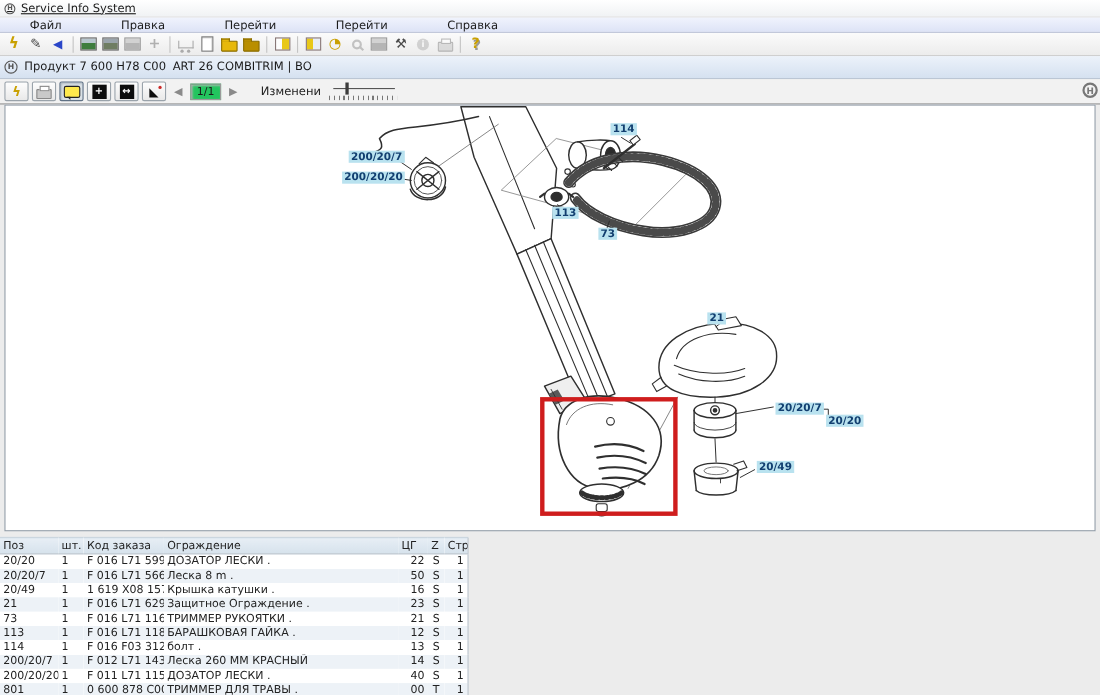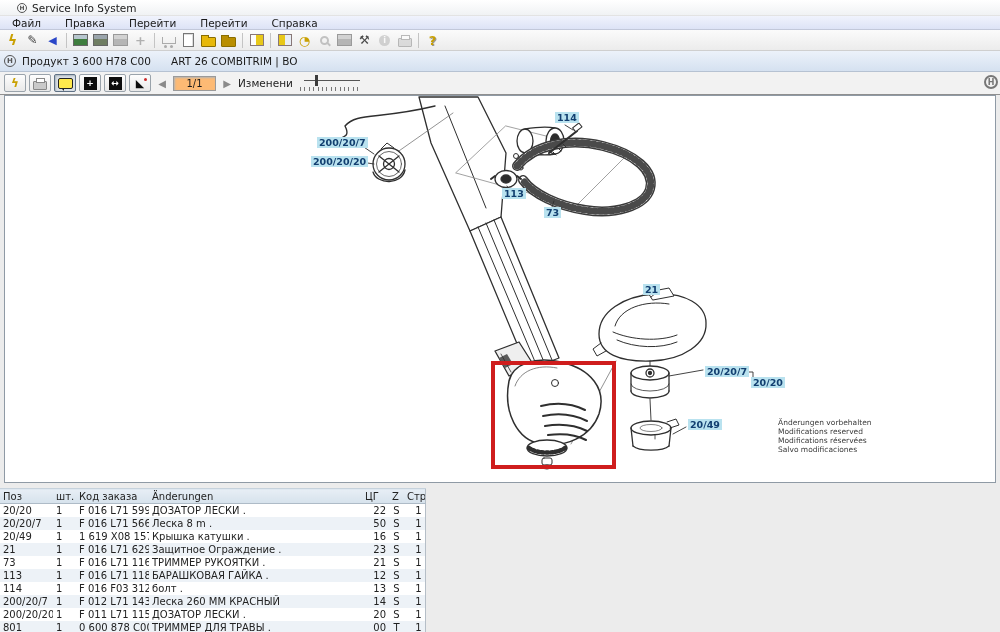--- a/index.html
+++ b/index.html
@@ -1,27 +1,27 @@
 <!DOCTYPE html>
 <html><head>
 <meta charset="utf-8">
 <style>
   html,body{margin:0;padding:0;}
   body{width:1000px;height:632px;overflow:hidden;background:#ececec;
        font-family:"DejaVu Sans","Liberation Sans",sans-serif;color:#1a1a1a;
        -webkit-font-smoothing:antialiased;}
   
   .titlebar{height:15px;background:linear-gradient(#ffffff,#f0f2f4);display:flex;align-items:center;
-            padding-left:17px;font-size:10.5px;gap:5px;border-bottom:1px solid #e3e3e3;}
+            padding-left:4px;font-size:10.5px;gap:5px;border-bottom:1px solid #e3e3e3;text-decoration:underline;}
   .applogo{width:10px;height:10px;border:1.5px solid #555;border-radius:50%;box-sizing:border-box;
            color:#555;font-size:6px;font-weight:bold;display:flex;align-items:center;justify-content:center;line-height:6px;}
   
   .menubar{height:13px;background:linear-gradient(#f0f3fd,#dde3f6);border-bottom:1px solid #c2c8da;
            display:flex;align-items:center;font-size:10.5px;}
-  .menu-item{padding:0 12px;cursor:default;}
+  .menu-item{padding:0 27px;cursor:default;}
   
   .toolbar1{height:20px;background:linear-gradient(#fbfbfb,#ececec);border-bottom:1px solid #cfcfcf;
             display:flex;align-items:center;padding-left:3px;gap:1px;}
   .tbi{width:19px;height:17px;display:flex;align-items:center;justify-content:center;font-size:12px;}
   .sep{width:1px;height:15px;background:#c4c4c4;margin:0 3px;}
   .g-exit{color:#c9a002;font-weight:bold;font-size:14px;}
   .g-pencil{color:#3b3b3b;font-size:12px;}
   .g-back{color:#2a46c8;font-size:11px;}
   .g-clock{color:#c9a002;font-size:13px;}
   .g-tools{color:#4a4a4a;font-size:12px;}
@@ -50,38 +50,38 @@
   .mag::after{content:"";position:absolute;width:5px;height:2px;background:#9a9a9a;transform:rotate(45deg);
               right:-4px;bottom:-2px;}
   .cart{width:12px;height:6px;border:1px solid #ababab;border-top:none;position:relative;margin-top:0;}
   .cart::after{content:"";position:absolute;left:1px;bottom:-5px;width:3px;height:3px;border-radius:50%;
                background:#ababab;box-shadow:6px 0 0 #ababab;}
   .infoc{width:11px;height:11px;border-radius:50%;background:#b5b5b5;color:#fff;font-size:8px;font-weight:bold;
          display:flex;align-items:center;justify-content:center;}
   .productbar{height:20px;background:linear-gradient(#ecf2fa,#d5e1f0);border-bottom:1px solid #b6c2d2;
               display:flex;align-items:center;font-size:10.5px;padding-left:4px;gap:6px;}
   .productbar .applogo{width:12px;height:12px;font-size:7px;}
-  .art{margin-left:14px;}
+  .art{margin-left:0;}
   .toolbar2{height:22px;background:#f2f2f2;border-bottom:1px solid #8f8f8f;display:flex;align-items:center;
             padding-left:4px;gap:3px;position:relative;}
   .btn2{width:22px;height:18px;background:linear-gradient(#fdfdfd,#e9e9e9);border:1px solid #9aa3ab;
         border-radius:2px;display:flex;align-items:center;justify-content:center;box-sizing:border-box;}
   .btn2.pressed{background:#dce2e7;border-color:#5f7185;box-shadow:inset 1px 1px 2px #aab4bd;}
   .btn2 .g-exit{font-size:12px;}
   .bubble{width:13px;height:9px;background:#ffe94d;border:1px solid #222;border-radius:2px;position:relative;}
   .bubble::after{content:"";position:absolute;left:2px;bottom:-3px;border-left:3px solid transparent;
                  border-top:3px solid #222;}
   .blk{width:13px;height:13px;background:#0d0d0d;color:#fff;display:flex;align-items:center;justify-content:center;
        font-size:9px;font-weight:bold;}
   .tri{color:#0d0d0d;font-size:11px;position:relative;line-height:11px;}
   .tri::after{content:"";position:absolute;top:0;right:-3px;width:3px;height:3px;background:#cc2a2a;border-radius:50%;}
   .navarrow{font-size:10px;color:#8a8a8a;width:16px;height:16px;display:flex;align-items:center;justify-content:center;}
-  .pagebox{width:43px;height:15px;background:#fdba74;border:1px solid #9a9a9a;box-shadow:inset 1px 1px 2px #b5b5b5;
+  .pagebox{width:28px;height:15px;background:#22c55e;border:1px solid #9a9a9a;box-shadow:inset 1px 1px 2px #b5b5b5;
            font-size:10px;display:flex;align-items:center;justify-content:center;box-sizing:border-box;}
-  .zoomlbl{font-size:10.5px;color:#222;}
+  .zoomlbl{font-size:10.5px;margin-left:14px;color:#222;}
   .slider{position:relative;width:62px;height:16px;margin-left:8px;}
   .slider .track{position:absolute;top:5px;left:0;width:56px;height:1px;background:#555;}
   .slider .handle{position:absolute;top:0;left:11px;width:3px;height:11px;background:#3c3c3c;}
   .slider .ticks{position:absolute;top:12px;left:-4px;width:62px;height:4px;
                  background:repeating-linear-gradient(90deg,#777 0 1px,transparent 1px 4.4px);}
   .edge-logo{position:absolute;left:984px;top:3px;width:14px;height:14px;border:2px solid #777;border-radius:50%;
              color:#777;font-weight:bold;font-size:8px;display:flex;align-items:center;justify-content:center;box-sizing:border-box;}
   
   .panel{position:relative;margin:0 4px;height:386px;background:#fff;border:1px solid #8f9aa5;box-sizing:content-box;}
   .panel svg{position:absolute;left:0;top:0;}
@@ -164,21 +164,21 @@
     </span>
   <span class="tbi">
       <span class="printer dis"></span>
     </span>
   <span class="sep"></span>
   <span class="tbi g-help">?</span>
 </div>
 
 <div class="productbar">
   <span class="applogo">H</span>
-  <span>Продукт 3 600 H78 C00</span>
+  <span>Продукт 7 600 H78 C00</span>
   <span class="art">ART 26 COMBITRIM | BO</span>
 </div>
 
 <div class="toolbar2">
   <span class="btn2">
       <span class="g-exit">ϟ</span>
     </span>
   <span class="btn2">
       <span class="printer"></span>
     </span>
@@ -313,45 +313,39 @@
   <div class="callout" style="left:312px;top:41px;">200/20/7</div>
   <div class="callout" style="left:306px;top:60px;">200/20/20</div>
   <div class="callout" style="left:550px;top:16px;">114</div>
   <div class="callout" style="left:497px;top:92px;">113</div>
   <div class="callout" style="left:539px;top:111px;">73</div>
   <div class="callout" style="left:638px;top:188px;">21</div>
   <div class="callout" style="left:700px;top:270px;">20/20/7</div>
   <div class="callout" style="left:746px;top:281px;">20/20</div>
   <div class="callout" style="left:683px;top:323px;">20/49</div>
 
-  <div class="disclaimer">
-    <div>Änderungen vorbehalten</div>
-    <div>Modifications reserved</div>
-    <div>Modifications réservées</div>
-    <div>Salvo modificaciones</div>
-  </div>
 </div>
 
 <div class="tablewrap">
   <table class="parts">
     <colgroup>
         <col style="width:53px">
         <col style="width:23px">
         <col style="width:73px">
         <col style="width:213px">
         <col style="width:27px">
         <col style="width:15px">
         <col style="width:21px">
       </colgroup>
     <thead>
       <tr>
         <th>Поз</th>
         <th>шт.</th>
         <th>Код заказа</th>
-        <th>Änderungen</th>
+        <th>Ограждение</th>
         <th class="tr-right">ЦГ</th>
         <th class="tr-center">Z</th>
         <th>Стран</th>
       </tr>
     </thead>
     <tbody>
       <tr>
           <td>20/20</td>
           <td>1</td>
           <td>F 016 L71 599</td>
@@ -421,21 +415,21 @@
           <td>Леска  260 ММ   КРАСНЫЙ</td>
           <td class="tr-right">14</td>
           <td class="tr-center">S</td>
           <td class="tr-right">1</td>
         </tr>
       <tr>
           <td>200/20/20</td>
           <td>1</td>
           <td>F 011 L71 115</td>
           <td>ДОЗАТОР ЛЕСКИ  .</td>
-          <td class="tr-right">20</td>
+          <td class="tr-right">40</td>
           <td class="tr-center">S</td>
           <td class="tr-right">1</td>
         </tr>
       <tr class="alt">
           <td>801</td>
           <td>1</td>
           <td>0 600 878 C00</td>
           <td>ТРИММЕР ДЛЯ ТРАВЫ  .</td>
           <td class="tr-right">00</td>
           <td class="tr-center">T</td>

